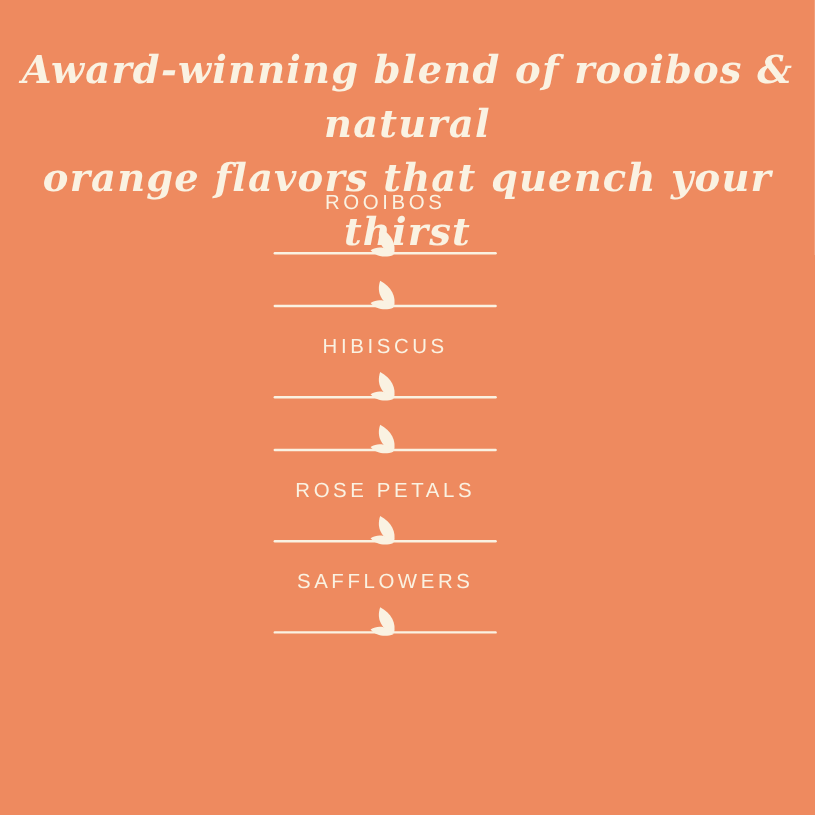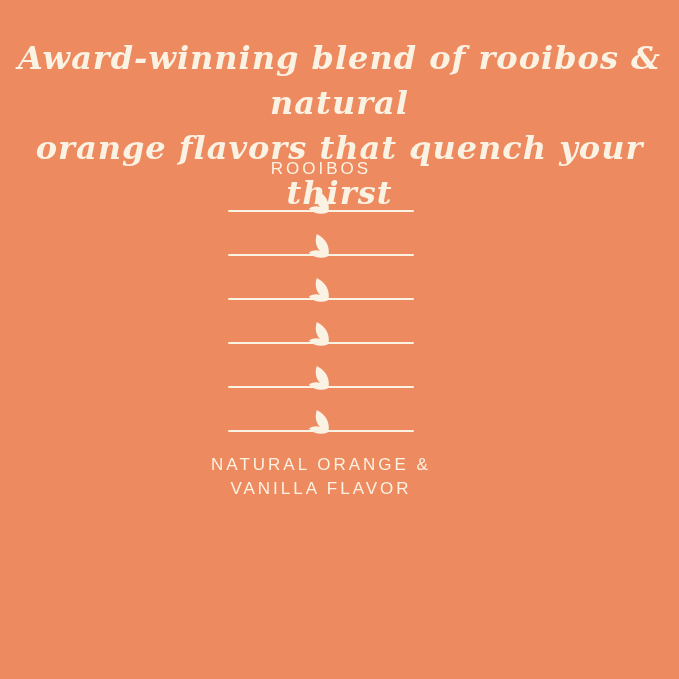--- a/index.html
+++ b/index.html
@@ -94,52 +94,54 @@
 
 
     <div class="divider">
       <svg class="leaf" viewBox="0 0 34 26" xmlns="http://www.w3.org/2000/svg">
         <path d="M25 23 C 15 20, 10 11, 13.5 1 C 23 6, 27 14, 25 23 Z" fill="#FAF2E2"></path>
         <path d="M24.5 23.5 C 18 26, 10 25, 5.5 19.5 C 12 15.5, 20 17, 24.5 23.5 Z" fill="#FAF2E2"></path>
       </svg>
       <div class="divider-line"></div>
     </div>
 
+    <div class="ingredient-label">HIBISCUS</div>
 
     <div class="divider">
       <svg class="leaf" viewBox="0 0 34 26" xmlns="http://www.w3.org/2000/svg">
         <path d="M25 23 C 15 20, 10 11, 13.5 1 C 23 6, 27 14, 25 23 Z" fill="#FAF2E2"></path>
         <path d="M24.5 23.5 C 18 26, 10 25, 5.5 19.5 C 12 15.5, 20 17, 24.5 23.5 Z" fill="#FAF2E2"></path>
       </svg>
       <div class="divider-line"></div>
     </div>
 
 
     <div class="divider">
       <svg class="leaf" viewBox="0 0 34 26" xmlns="http://www.w3.org/2000/svg">
         <path d="M25 23 C 15 20, 10 11, 13.5 1 C 23 6, 27 14, 25 23 Z" fill="#FAF2E2"></path>
         <path d="M24.5 23.5 C 18 26, 10 25, 5.5 19.5 C 12 15.5, 20 17, 24.5 23.5 Z" fill="#FAF2E2"></path>
       </svg>
       <div class="divider-line"></div>
     </div>
 
+    <div class="ingredient-label">ROSE PETALS</div>
+
+    <div class="divider">
+      <svg class="leaf" viewBox="0 0 34 26" xmlns="http://www.w3.org/2000/svg">
+        <path d="M25 23 C 15 20, 10 11, 13.5 1 C 23 6, 27 14, 25 23 Z" fill="#FAF2E2"></path>
+        <path d="M24.5 23.5 C 18 26, 10 25, 5.5 19.5 C 12 15.5, 20 17, 24.5 23.5 Z" fill="#FAF2E2"></path>
+      </svg>
+      <div class="divider-line"></div>
+    </div>
+
+    <div class="ingredient-label">SAFFLOWERS</div>
 
     <div class="divider">
       <svg class="leaf" viewBox="0 0 34 26" xmlns="http://www.w3.org/2000/svg">
         <path d="M25 23 C 15 20, 10 11, 13.5 1 C 23 6, 27 14, 25 23 Z" fill="#FAF2E2"></path>
         <path d="M24.5 23.5 C 18 26, 10 25, 5.5 19.5 C 12 15.5, 20 17, 24.5 23.5 Z" fill="#FAF2E2"></path>
       </svg>
       <div class="divider-line"></div>
     </div>
 
 
-    <div class="divider">
-      <svg class="leaf" viewBox="0 0 34 26" xmlns="http://www.w3.org/2000/svg">
-        <path d="M25 23 C 15 20, 10 11, 13.5 1 C 23 6, 27 14, 25 23 Z" fill="#FAF2E2"></path>
-        <path d="M24.5 23.5 C 18 26, 10 25, 5.5 19.5 C 12 15.5, 20 17, 24.5 23.5 Z" fill="#FAF2E2"></path>
-      </svg>
-      <div class="divider-line"></div>
-    </div>
-
-    <div class="ingredient-label">NATURAL ORANGE &amp; VANILLA FLAVOR</div>
-
   </div>
 </div>
 
 </body></html>

